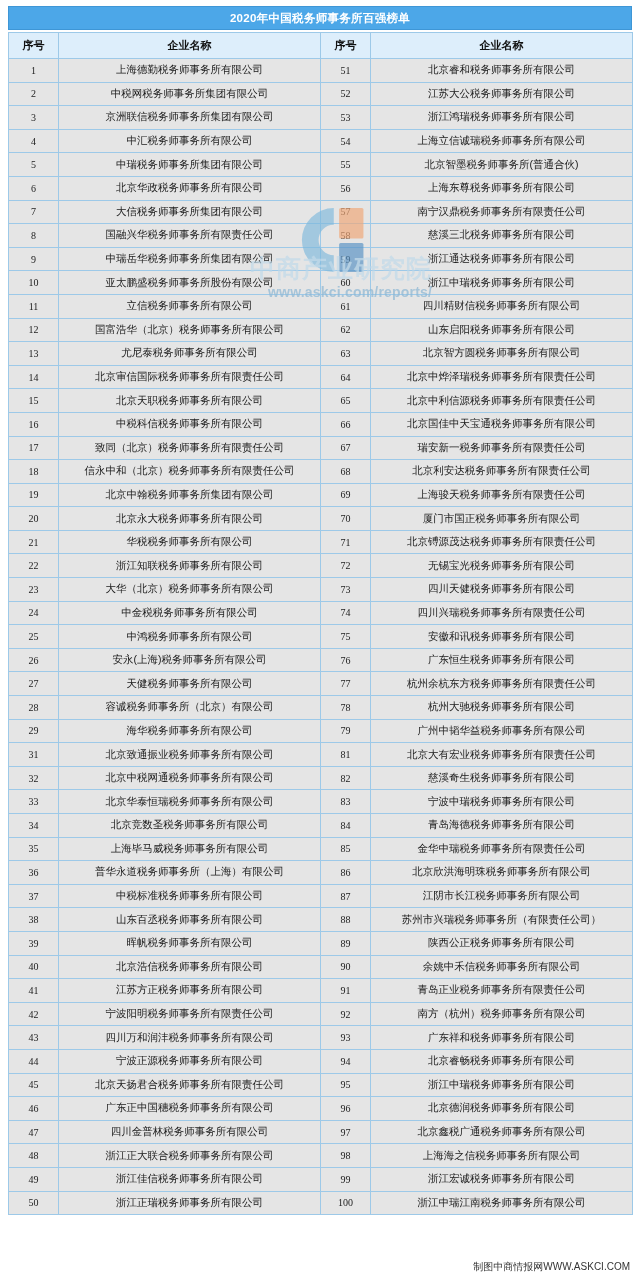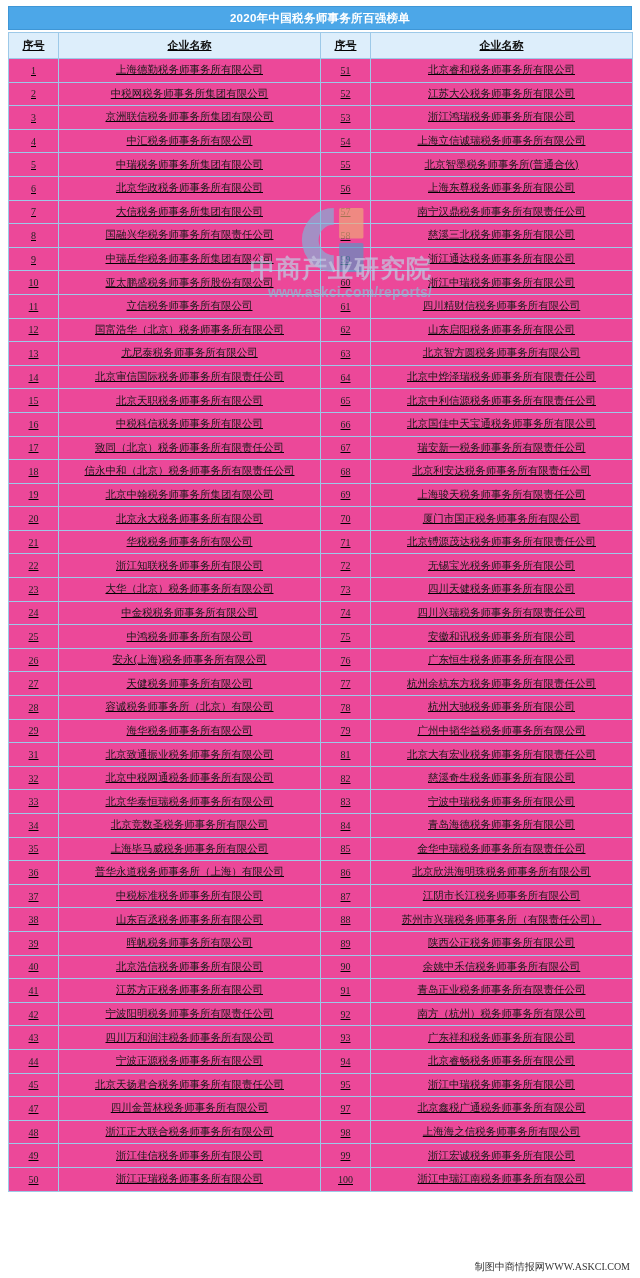--- a/index.html
+++ b/index.html
@@ -38,22 +38,21 @@
   
   .table-wrap {
     position: absolute;
     left: 8px; top: 32px;
     width: 624px;
   }
   table.rank-table {
     border-collapse: collapse;
     width: 624px;
     table-layout: fixed;
-    background: #ec4899;
-    text-decoration: underline;
+    background: #e5e5e5;
   }
   table.rank-table col.c-num  { width: 50px; }
   table.rank-table col.c-name { width: 262px; }
 
   table.rank-table th,
   table.rank-table td {
     border: 1px solid #9dc9e8;
     height: 23.6px;
     padding: 0 2px;
     text-align: center;
@@ -113,21 +112,21 @@
     opacity: 0.85;
   }
 
   
   .footer {
     position: absolute;
     right: 10px; bottom: 4px;
     font-size: 10px;
     color: #333333;
     white-space: nowrap;
-    font-family: Liberation Serif, serif;
+    font-family: Liberation Sans, sans-serif;
     margin-top: 8px;
   }
 </style>
 </head>
 <body>
 
 <div id="page">
 
   <div class="title-bar">
     <span class="title-text">2020年中国税务师事务所百强榜单</span>
@@ -408,20 +407,26 @@
             <td class="num">94</td>
             <td class="name">北京睿畅税务师事务所有限公司</td>
           </tr>
           <tr>
             <td class="num">45</td>
             <td class="name">北京天扬君合税务师事务所有限责任公司</td>
             <td class="num">95</td>
             <td class="name">浙江中瑞税务师事务所有限公司</td>
           </tr>
           <tr>
+            <td class="num">46</td>
+            <td class="name">广东正中国穗税务师事务所有限公司</td>
+            <td class="num">96</td>
+            <td class="name">北京德润税务师事务所有限公司</td>
+          </tr>
+          <tr>
             <td class="num">47</td>
             <td class="name">四川金普林税务师事务所有限公司</td>
             <td class="num">97</td>
             <td class="name">北京鑫税广通税务师事务所有限公司</td>
           </tr>
           <tr>
             <td class="num">48</td>
             <td class="name">浙江正大联合税务师事务所有限公司</td>
             <td class="num">98</td>
             <td class="name">上海海之信税务师事务所有限公司</td>

